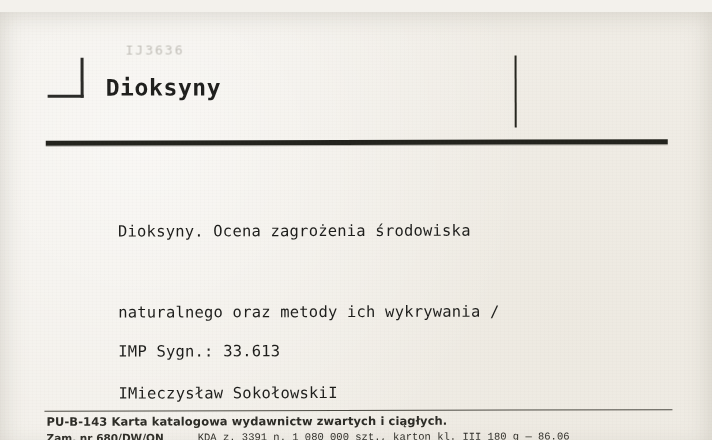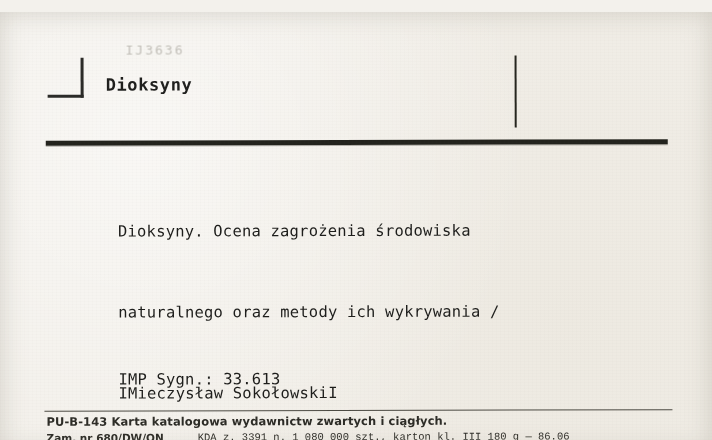--- a/index.html
+++ b/index.html
@@ -76,21 +76,21 @@
     left: 0; bottom: 0;
     width: 36px; height: 3px;
     background: #2b2b28;
   }
 
   
   .heading {
     position: absolute;
     left: 106px;
     top: 62px;
-    font-size: 17px;
+    font-size: 23px;
     font-weight: bold;
     letter-spacing: 0.6px;
     color: #1f1f1d;
     font-family: "DejaVu Sans Mono", monospace;
   }
 
   
   .vrule {
     position: absolute;
     left: 515px;
@@ -133,21 +133,20 @@
 
   .sygn {
     position: absolute;
     left: 118px;
     top: 330px;
     font-size: 15.5px;
     color: #1d1d1b;
     font-family: "DejaVu Sans Mono", monospace;
     letter-spacing: 0.2px;
     white-space: pre;
-    margin-top: 28px;
   }
 
   
   .footer-rule {
     position: absolute;
     left: 44px;
     top: 398px;
     width: 628px;
     height: 1px;
     background: #4c4a43;

